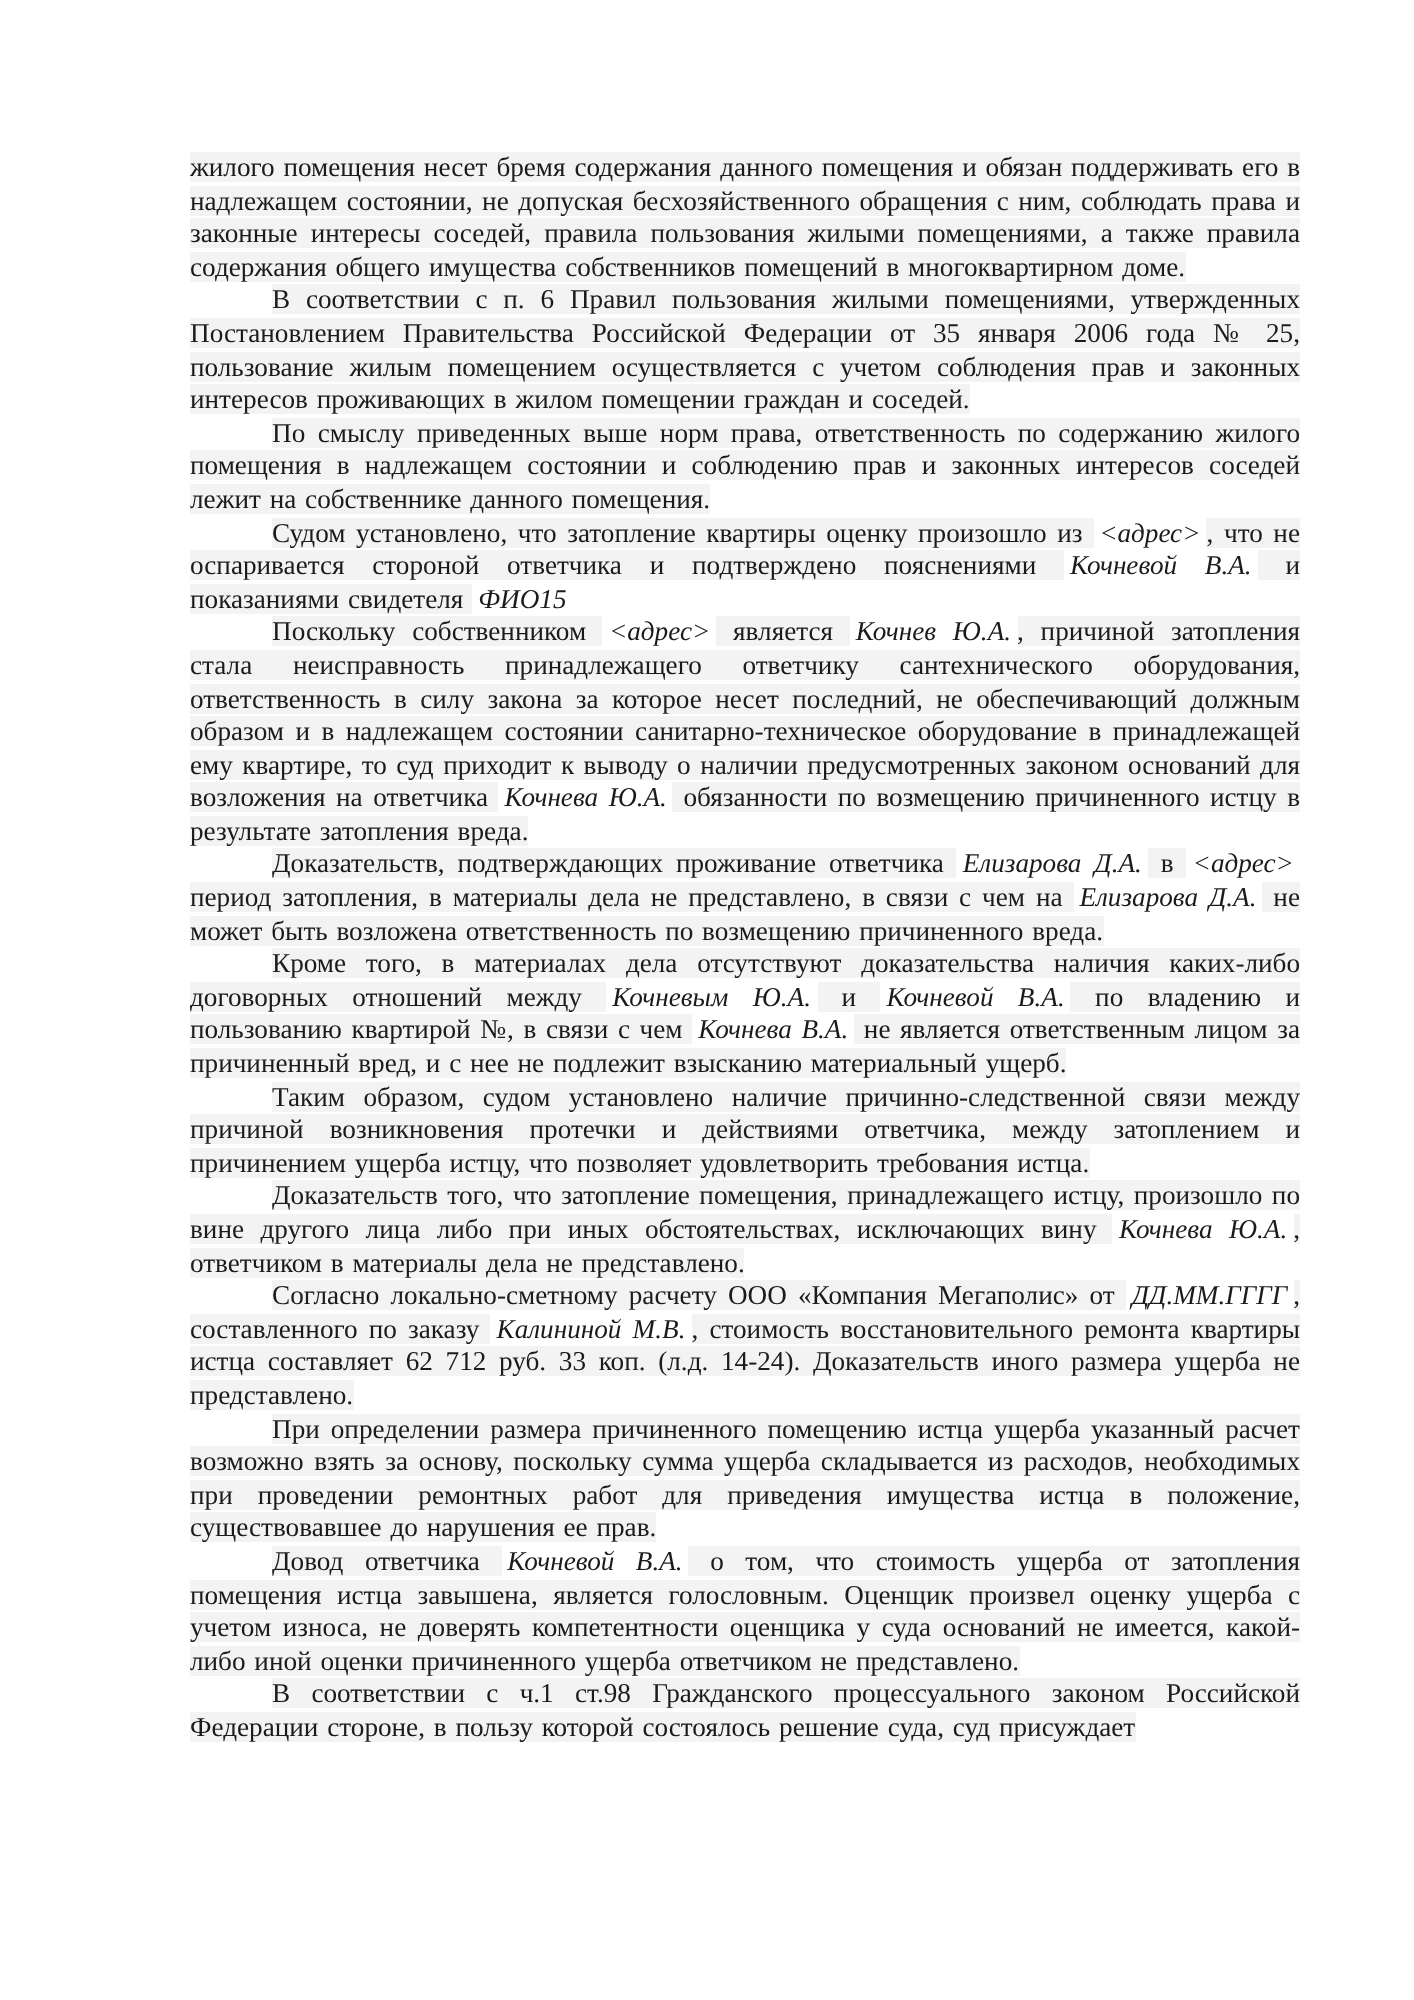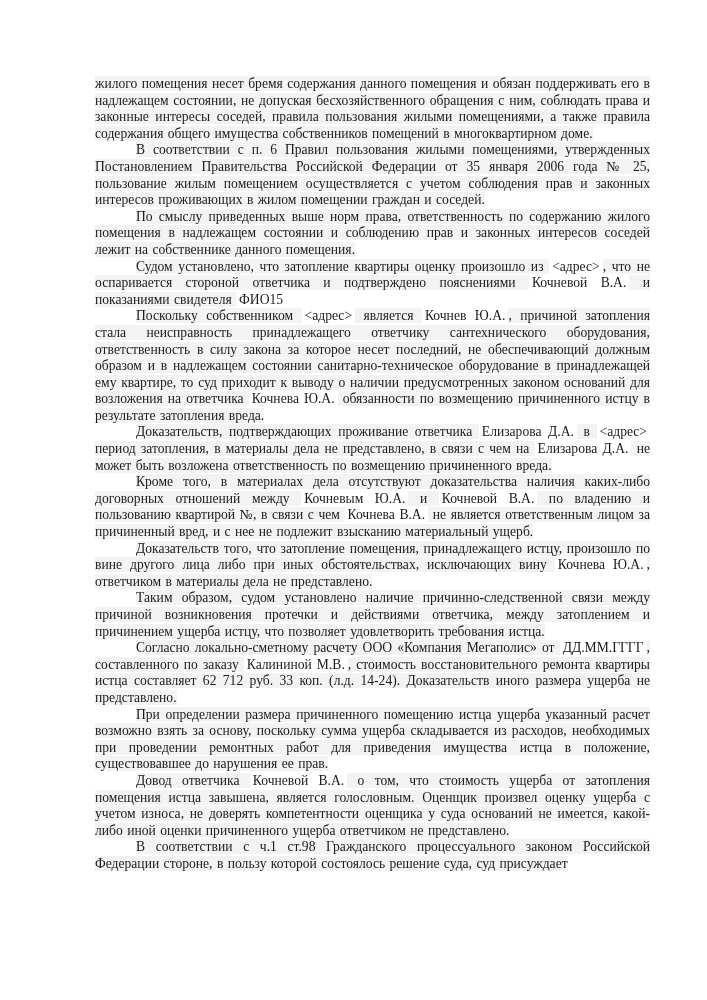--- a/index.html
+++ b/index.html
@@ -39,34 +39,35 @@
   }
   
   .seg {
     background: #f3f3f3;
     box-decoration-break: clone;
   }
   
   .seg.hl {
     background: #ffffff;
     padding: 0 3px;
+    font-style: italic;
   }
 </style>
 </head>
 <body>
 
 <div class="page">
   <div class="doc" id="doc">
       <p class="para noindent"><span class="seg">жилого помещения несет бремя содержания данного помещения и обязан поддерживать его в надлежащем состоянии, не допуская бесхозяйственного обращения с ним, соблюдать права и законные интересы соседей, правила пользования жилыми помещениями, а также правила содержания общего имущества собственников помещений в многоквартирном доме.</span></p>
       <p class="para"><span class="seg">В соответствии с п. 6 Правил пользования жилыми помещениями, утвержденных Постановлением Правительства Российской Федерации от 35 января 2006 года № 25, пользование жилым помещением осуществляется с учетом соблюдения прав и законных интересов проживающих в жилом помещении граждан и соседей.</span></p>
       <p class="para"><span class="seg">По смыслу приведенных выше норм права, ответственность по содержанию жилого помещения в надлежащем состоянии и соблюдению прав и законных интересов соседей лежит на собственнике данного помещения.</span></p>
       <p class="para"><span class="seg">Судом установлено, что затопление квартиры оценку произошло из </span><span class="seg hl">&lt;адрес&gt;</span><span class="seg">, что не оспаривается стороной ответчика и подтверждено пояснениями </span><span class="seg hl">Кочневой В.А.</span><span class="seg"> и показаниями свидетеля </span><span class="seg hl">ФИО15</span></p>
       <p class="para"><span class="seg">Поскольку собственником </span><span class="seg hl">&lt;адрес&gt;</span><span class="seg"> является </span><span class="seg hl">Кочнев Ю.А.</span><span class="seg">, причиной затопления стала неисправность принадлежащего ответчику сантехнического оборудования, ответственность в силу закона за которое несет последний, не обеспечивающий должным образом и в надлежащем состоянии санитарно-техническое оборудование в принадлежащей ему квартире, то суд приходит к выводу о наличии предусмотренных законом оснований для возложения на ответчика </span><span class="seg hl">Кочнева Ю.А.</span><span class="seg"> обязанности по возмещению причиненного истцу в результате затопления вреда.</span></p>
       <p class="para"><span class="seg">Доказательств, подтверждающих проживание ответчика </span><span class="seg hl">Елизарова Д.А.</span><span class="seg"> в </span><span class="seg hl">&lt;адрес&gt;</span><span class="seg"> период затопления, в материалы дела не представлено, в связи с чем на </span><span class="seg hl">Елизарова Д.А.</span><span class="seg"> не может быть возложена ответственность по возмещению причиненного вреда.</span></p>
       <p class="para"><span class="seg">Кроме того, в материалах дела отсутствуют доказательства наличия каких-либо договорных отношений между </span><span class="seg hl">Кочневым Ю.А.</span><span class="seg"> и </span><span class="seg hl">Кочневой В.А.</span><span class="seg"> по владению и пользованию квартирой №, в связи с чем </span><span class="seg hl">Кочнева В.А.</span><span class="seg"> не является ответственным лицом за причиненный вред, и с нее не подлежит взысканию материальный ущерб.</span></p>
+      <p class="para"><span class="seg">Таким образом, судом установлено наличие причинно-следственной связи между причиной возникновения протечки и действиями ответчика, между затоплением и причинением ущерба истцу, что позволяет удовлетворить требования истца.</span></p>
       <p class="para"><span class="seg">Доказательств того, что затопление помещения, принадлежащего истцу, произошло по вине другого лица либо при иных обстоятельствах, исключающих вину </span><span class="seg hl">Кочнева Ю.А.</span><span class="seg">, ответчиком в материалы дела не представлено.</span></p>
-      <p class="para"><span class="seg">Таким образом, судом установлено наличие причинно-следственной связи между причиной возникновения протечки и действиями ответчика, между затоплением и причинением ущерба истцу, что позволяет удовлетворить требования истца.</span></p>
       <p class="para"><span class="seg">Согласно локально-сметному расчету ООО «Компания Мегаполис» от </span><span class="seg hl">ДД.ММ.ГГГГ</span><span class="seg">, составленного по заказу </span><span class="seg hl">Калининой М.В.</span><span class="seg">, стоимость восстановительного ремонта квартиры истца составляет 62 712 руб. 33 коп. (л.д. 14-24). Доказательств иного размера ущерба не представлено.</span></p>
       <p class="para"><span class="seg">При определении размера причиненного помещению истца ущерба указанный расчет возможно взять за основу, поскольку сумма ущерба складывается из расходов, необходимых при проведении ремонтных работ для приведения имущества истца в положение, существовавшее до нарушения ее прав.</span></p>
       <p class="para"><span class="seg">Довод ответчика </span><span class="seg hl">Кочневой В.А.</span><span class="seg"> о том, что стоимость ущерба от затопления помещения истца завышена, является голословным. Оценщик произвел оценку ущерба с учетом износа, не доверять компетентности оценщика у суда оснований не имеется, какой-либо иной оценки причиненного ущерба ответчиком не представлено.</span></p>
       <p class="para"><span class="seg">В соответствии с ч.1 ст.98 Гражданского процессуального законом Российской Федерации стороне, в пользу которой состоялось решение суда, суд присуждает</span></p>
     </div>
 </div>
 
 </body></html>

